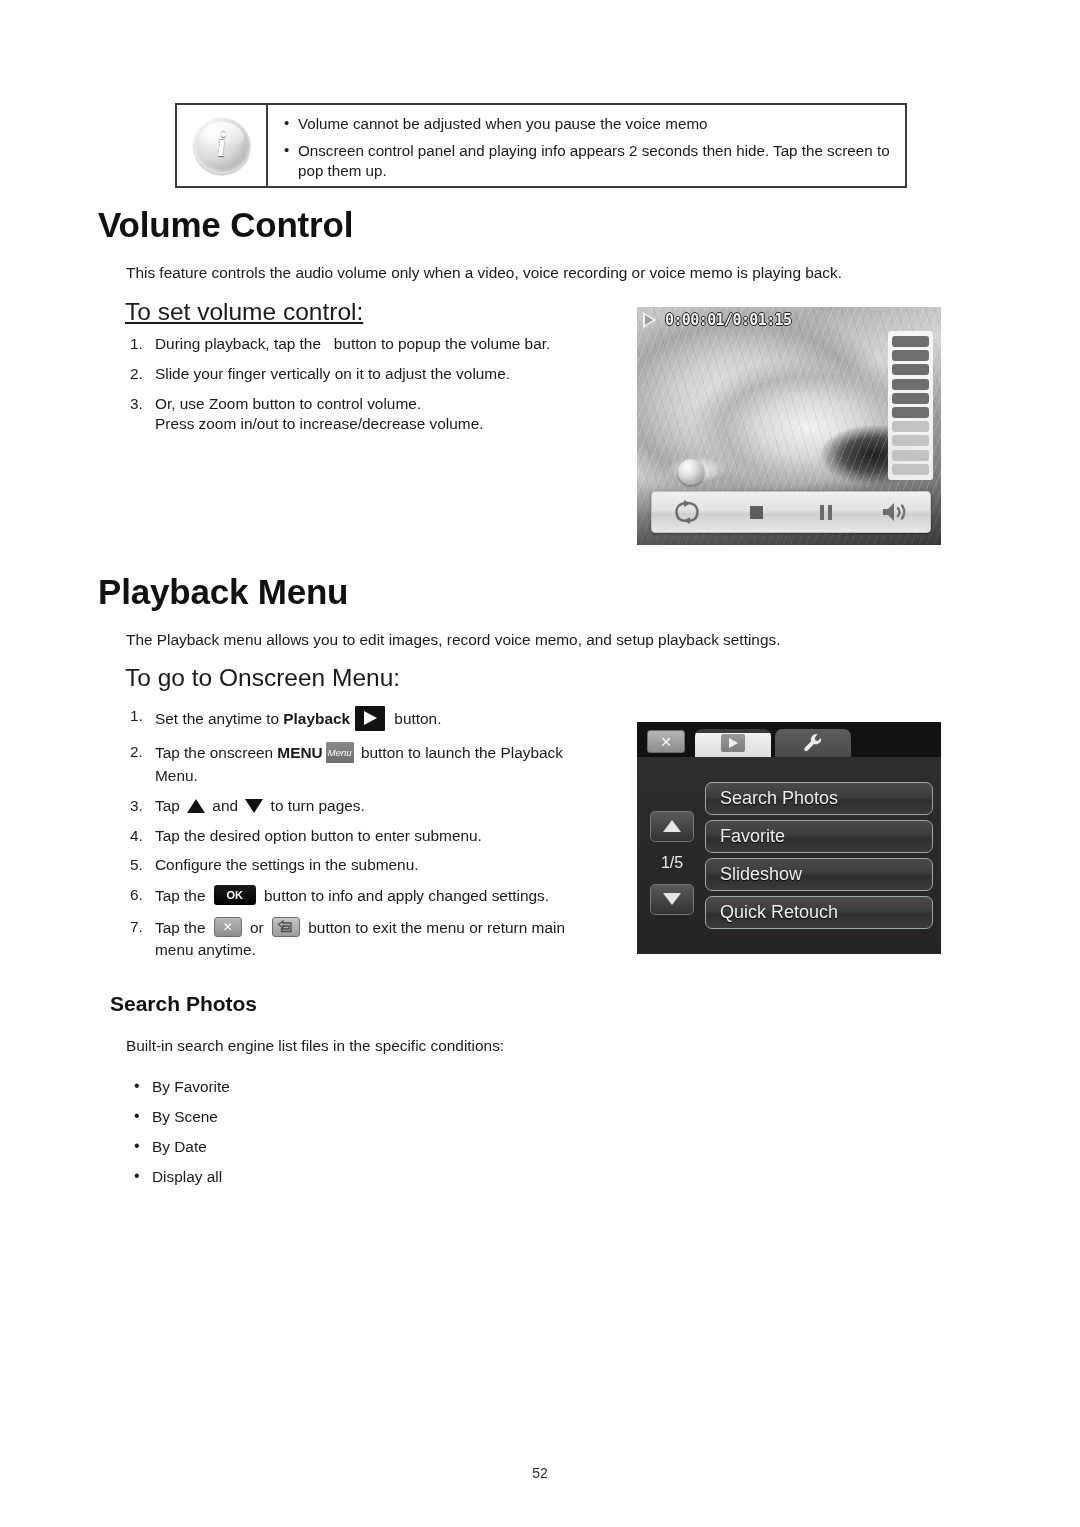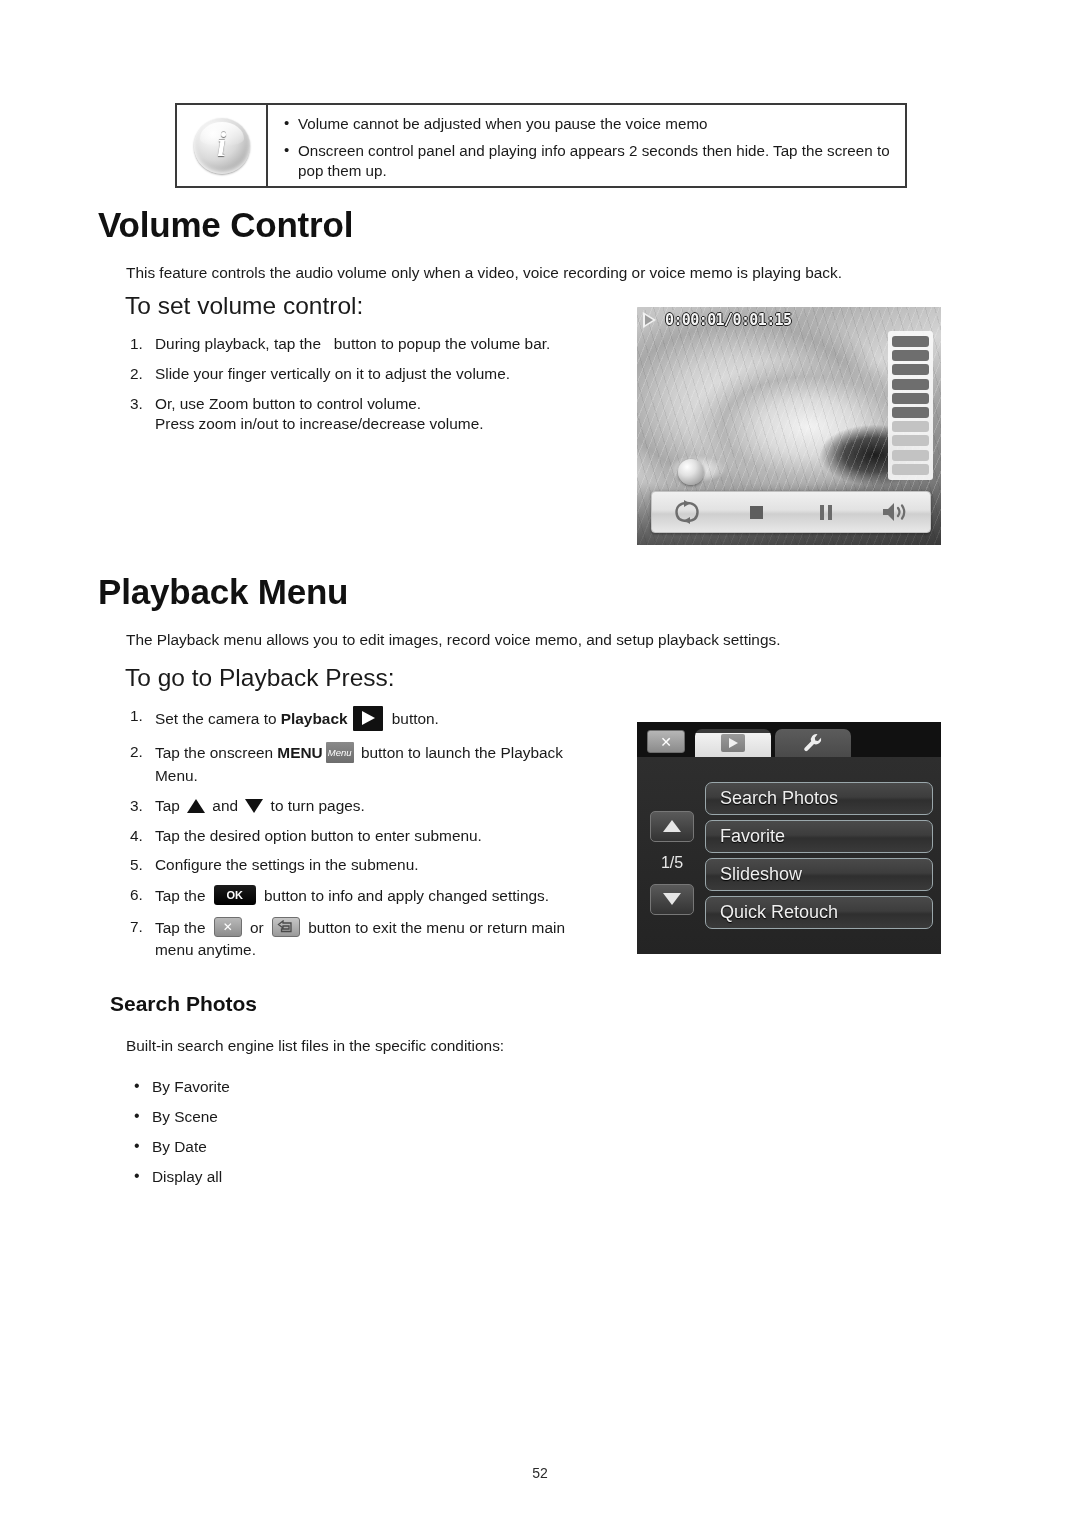--- a/index.html
+++ b/index.html
@@ -492,21 +492,21 @@
     <div class="note-line">
       <span class="dot">•</span><span>Onscreen control panel and playing info appears 2 seconds then hide. Tap the screen to pop them up.</span>
     </div>
   </div>
 </div>
 
 <h1 class="h1" style="top:205px;margin:0;">Volume Control</h1>
 
 <div class="body-para" style="left:126px;top:263px;width:770px;">This feature controls the audio volume only when a video, voice recording or voice memo is playing back.</div>
 
-<div class="h2" style="top:292px;">To set volume control:</div>
+<div class="h2" style="top:298px;text-decoration:underline;">To set volume control:</div>
 
 <div class="num-list" style="left:130px;top:334px;width:470px;">
   <div class="num-item">
     <span class="num">1.</span><span>During playback, tap the</span>&nbsp;&nbsp;&nbsp;<span>button to popup the volume bar.</span>
   </div>
   <div class="num-item">
     <span class="num">2.</span><span>Slide your finger vertically on it to adjust the volume.</span>
   </div>
   <div class="num-item">
     <span class="num">3.</span><span>Or, use Zoom button to control volume.</span>
@@ -560,26 +560,26 @@
         <path d="M22 5.5 Q26.5 12 22 18.5" fill="none" stroke="#6d6d6d" stroke-width="2.2" stroke-linecap="round"></path>
       </svg>
     </div>
   </div>
 </div>
 
 <h1 class="h1" style="top:572px;margin:0;">Playback Menu</h1>
 
 <div class="body-para" style="left:126px;top:630px;width:760px;">The Playback menu allows you to edit images, record voice memo, and setup playback settings.</div>
 
-<div class="h2" style="top:664px;">To go to Playback Press:</div>
+<div class="h2" style="top:664px;">To go to Onscreen Menu:</div>
 
 <div class="num-list" style="left:130px;top:706px;width:470px;">
 
   <div class="num-item">
-    <span class="num">1.</span><span>Set the camera to </span><span class="bold">Playback</span><span class="ic ic-play-black"></span><span> button.</span>
+    <span class="num">1.</span><span>Set the anytime to </span><span class="bold">Playback</span><span class="ic ic-play-black"></span><span> button.</span>
   </div>
 
   <div class="num-item">
     <span class="num">2.</span><span>Tap the onscreen </span><span class="bold">MENU</span><span class="ic ic-menu">Menu</span><span> button to launch the Playback Menu.</span>
   </div>
 
   <div class="num-item">
     <span class="num">3.</span><span>Tap </span><span class="ic ic-up"></span><span> and </span><span class="ic ic-down"></span><span> to turn pages.</span>
   </div>
 

